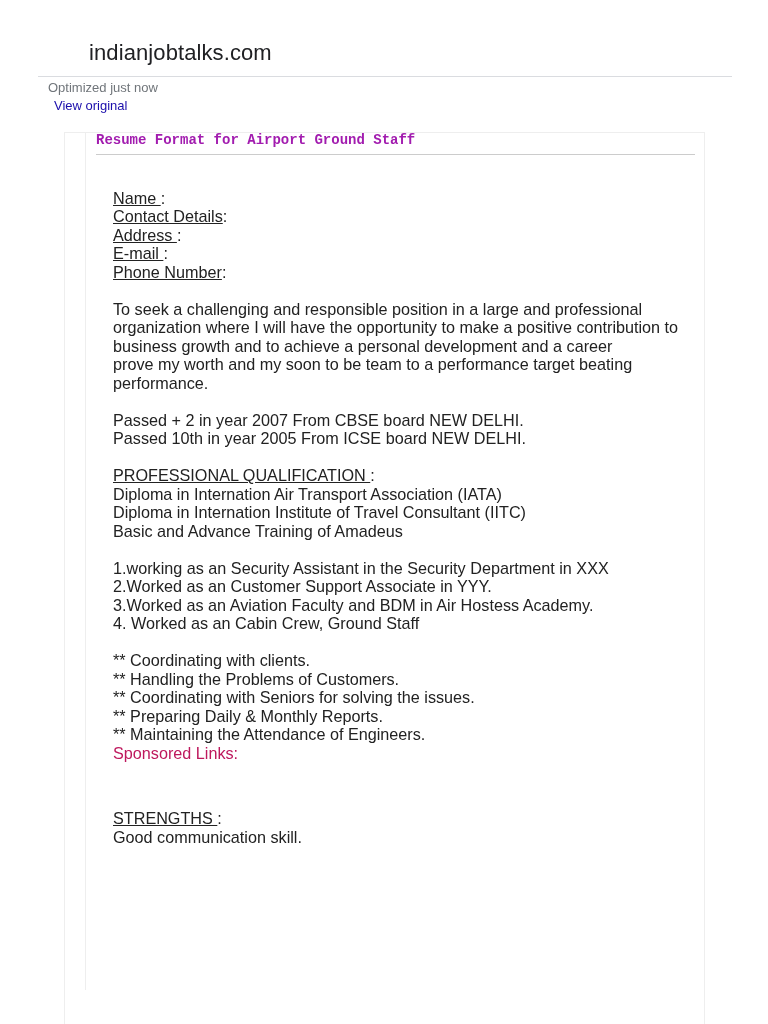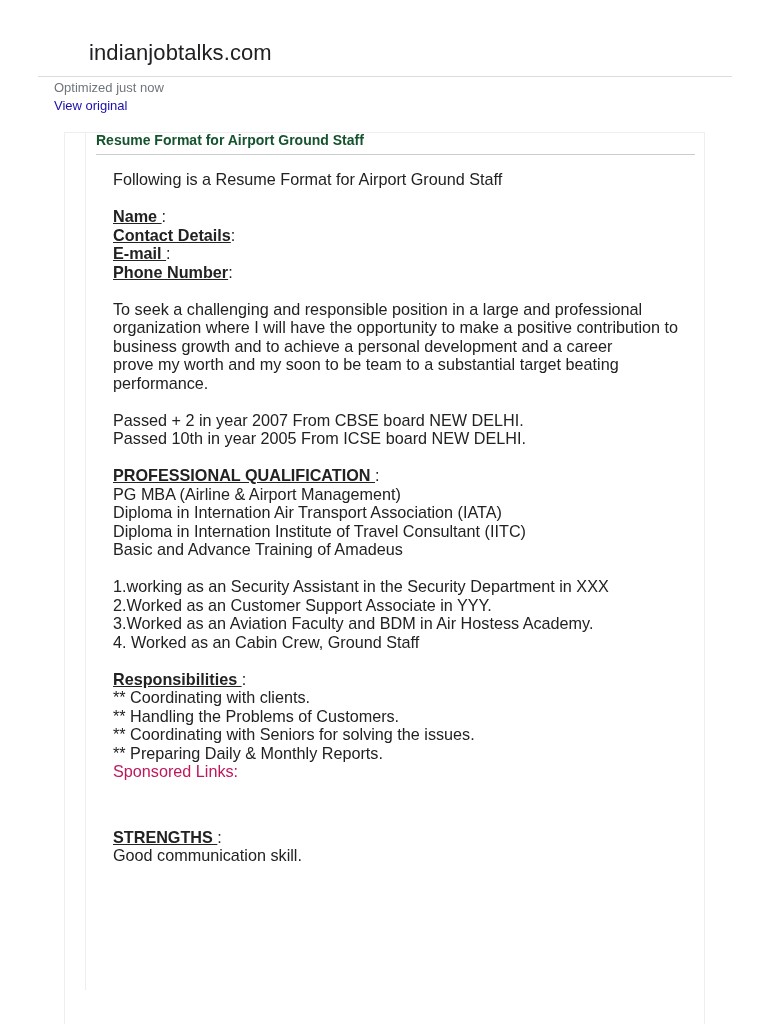--- a/index.html
+++ b/index.html
@@ -1,92 +1,91 @@
 <!DOCTYPE html>
 <html><head>
 <meta charset="utf-8">
 <style>
   html, body { margin: 0; padding: 0; background: #ffffff; }
   body { width: 768px; height: 1024px; overflow: hidden; position: relative;
          font-family: "Liberation Sans", "DejaVu Sans", sans-serif; color: #222; }
   .site-title { position: absolute; left: 89px; top: 40px; font-size: 22px; color: #202124; letter-spacing: 0.1px; }
   .header-rule { position: absolute; left: 38px; width: 694px; top: 76px; height: 1px; background: #dadce0; }
-  .optimized { position: absolute; left: 54px; top: 80px; font-size: 13px; color: #70757a; }
+  .optimized { position: absolute; left: 48px; top: 80px; font-size: 13px; color: #70757a; }
   .view-original { position: absolute; left: 54px; top: 98px; font-size: 13px; color: #1a0dab; text-decoration: none; cursor: pointer; }
   .card { position: absolute; left: 64px; top: 132px; width: 641px; height: 892px;
           border-top: 1px solid #eeeeee; border-left: 1px solid #eeeeee; border-right: 1px solid #eeeeee; box-sizing: border-box; }
   .card-inner-line { position: absolute; left: 85px; top: 133px; width: 1px; height: 857px; background: #eeeeee; }
-  .card-title { position: absolute; left: 96px; top: 132px; font-size: 14px; font-weight: bold; color: #14532d; }
+  .card-title { position: absolute; left: 96px; top: 132px; font-size: 14px; font-weight: bold; color: #a21caf; font-family: Liberation Mono, monospace; }
   .card-title-rule { position: absolute; left: 96px; width: 599px; top: 154px; height: 1px; background: #cccccc; }
   .content { position: absolute; left: 113px; top: 170px; width: 590px; font-size: 16.2px; line-height: 18.5px; color: #222; }
   .content p { margin: 0; }
   .gap { height: 18.5px; }
-  .h { font-weight: bold; text-decoration: underline; }
+  .h { font-weight: normal; text-decoration: underline; }
   .muted { color: #be185d; }
 </style>
 </head>
 <body>
 
 <div class="site-title">indianjobtalks.com</div>
 <div class="header-rule"></div>
 <div class="optimized">Optimized just now</div>
 <a class="view-original">View original</a>
 
 <div class="card"></div>
 <div class="card-inner-line"></div>
 <div class="card-title">Resume Format for Airport Ground Staff</div>
 <div class="card-title-rule"></div>
 
 <div class="content">
-  <p>Following is a Resume Format for Airport Ground Staff</p>
   <div class="gap"></div>
   <p><span class="h">Name </span><span>:</span></p>
   <p><span class="h">Contact Details</span><span>:</span></p>
+  <p><span class="h">Address </span><span>:</span></p>
   <p><span class="h">E-mail </span><span>:</span></p>
   <p><span class="h">Phone Number</span><span>:</span></p>
   <div class="gap"></div>
 
   <div>
       <p>To seek a challenging and responsible position in a large and professional</p>
       <p>organization where I will have the opportunity to make a positive contribution to</p>
       <p>business growth and to achieve a personal development and a career</p>
-      <p>prove my worth and my soon to be team to a substantial target beating</p>
+      <p>prove my worth and my soon to be team to a performance target beating</p>
       <p>performance.</p>
     </div>
   <div class="gap"></div>
 
   <div>
       <p>Passed + 2 in year 2007 From CBSE board NEW DELHI.</p>
       <p>Passed 10th in year 2005 From ICSE board NEW DELHI.</p>
     </div>
   <div class="gap"></div>
 
   <p><span class="h">PROFESSIONAL QUALIFICATION </span><span>:</span></p>
   <div>
-      <p>PG MBA (Airline &amp; Airport Management)</p>
       <p>Diploma in Internation Air Transport Association (IATA)</p>
       <p>Diploma in Internation Institute of Travel Consultant (IITC)</p>
       <p>Basic and Advance Training of Amadeus</p>
     </div>
   <div class="gap"></div>
 
   <div>
       <p>1.working as an Security Assistant in the Security Department in XXX</p>
       <p>2.Worked as an Customer Support Associate in YYY.</p>
       <p>3.Worked as an Aviation Faculty and BDM in Air Hostess Academy.</p>
       <p>4. Worked as an Cabin Crew, Ground Staff</p>
     </div>
   <div class="gap"></div>
 
-  <p><span class="h">Responsibilities </span><span>:</span></p>
   <div>
       <p>** Coordinating with clients.</p>
       <p>** Handling the Problems of Customers.</p>
       <p>** Coordinating with Seniors for solving the issues.</p>
       <p>** Preparing Daily &amp; Monthly Reports.</p>
+      <p>** Maintaining the Attendance of Engineers.</p>
     </div>
   <p class="muted">Sponsored Links:</p>
   <div class="gap"></div>
   <div class="gap"></div>
   <div class="gap" style="height:10px"></div>
 
   <p><span class="h">STRENGTHS </span><span>:</span></p>
   <div>
       <p>Good communication skill.</p>
     </div>

